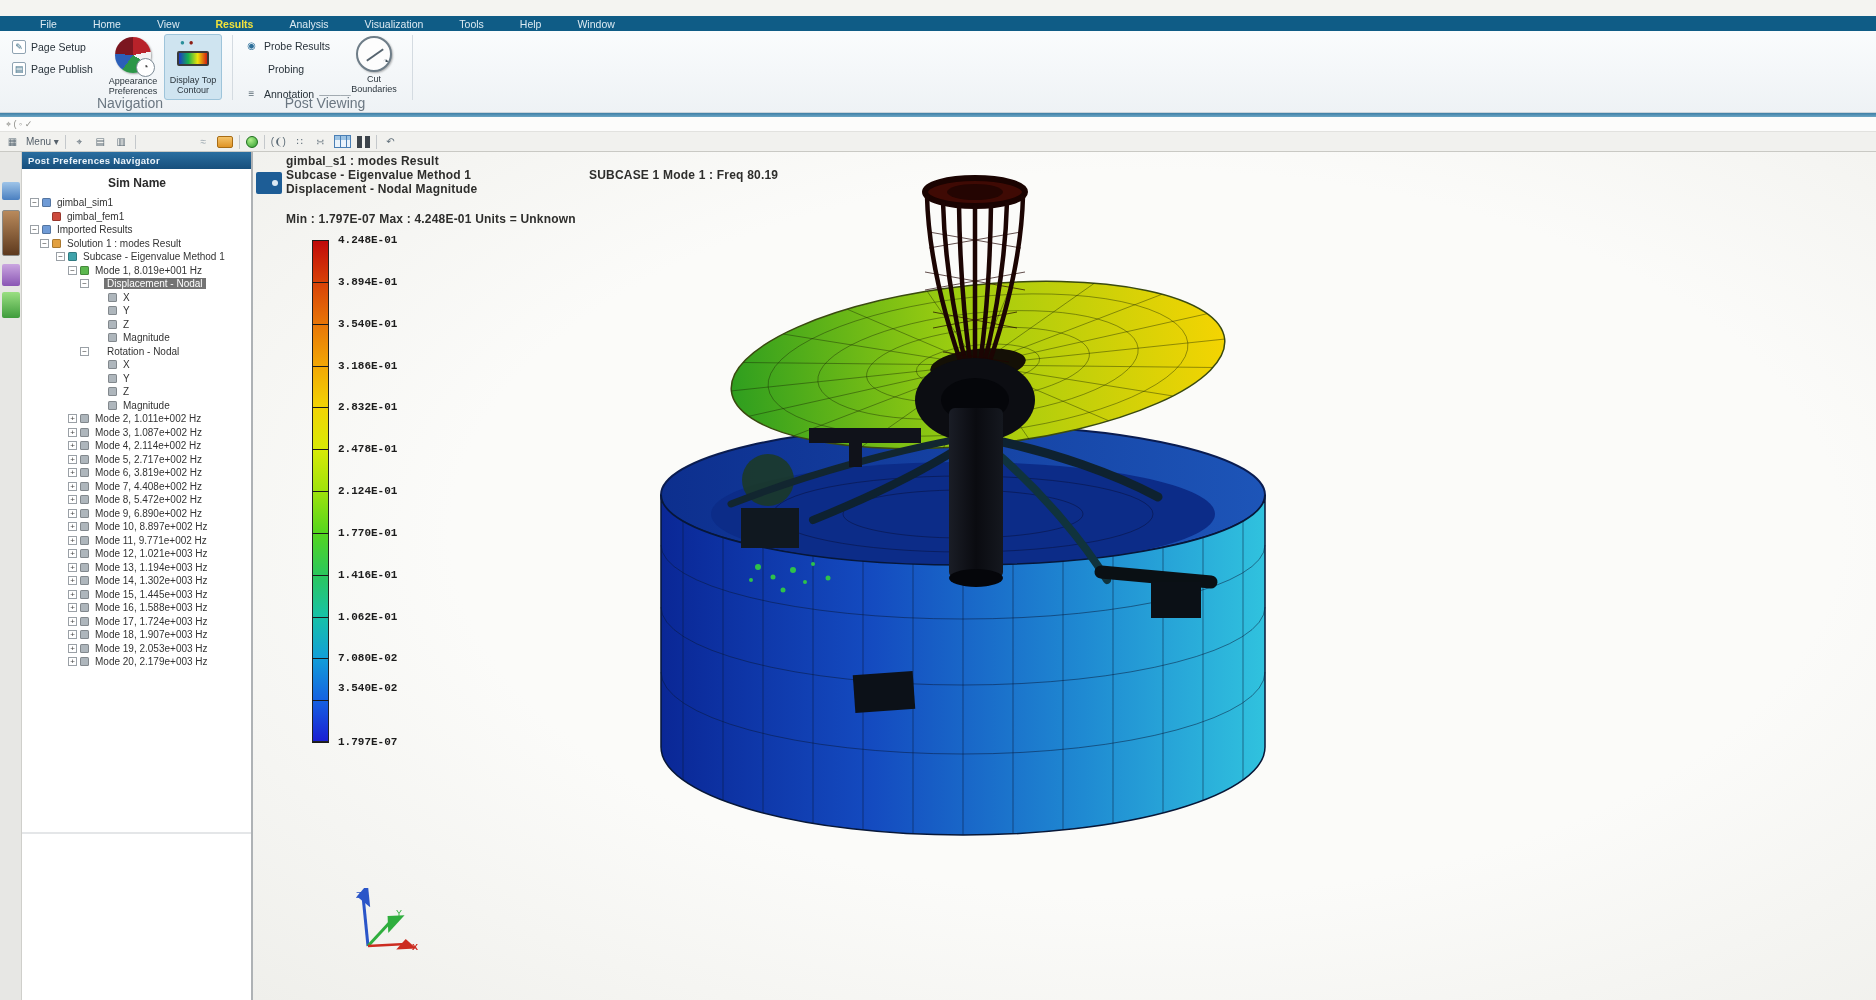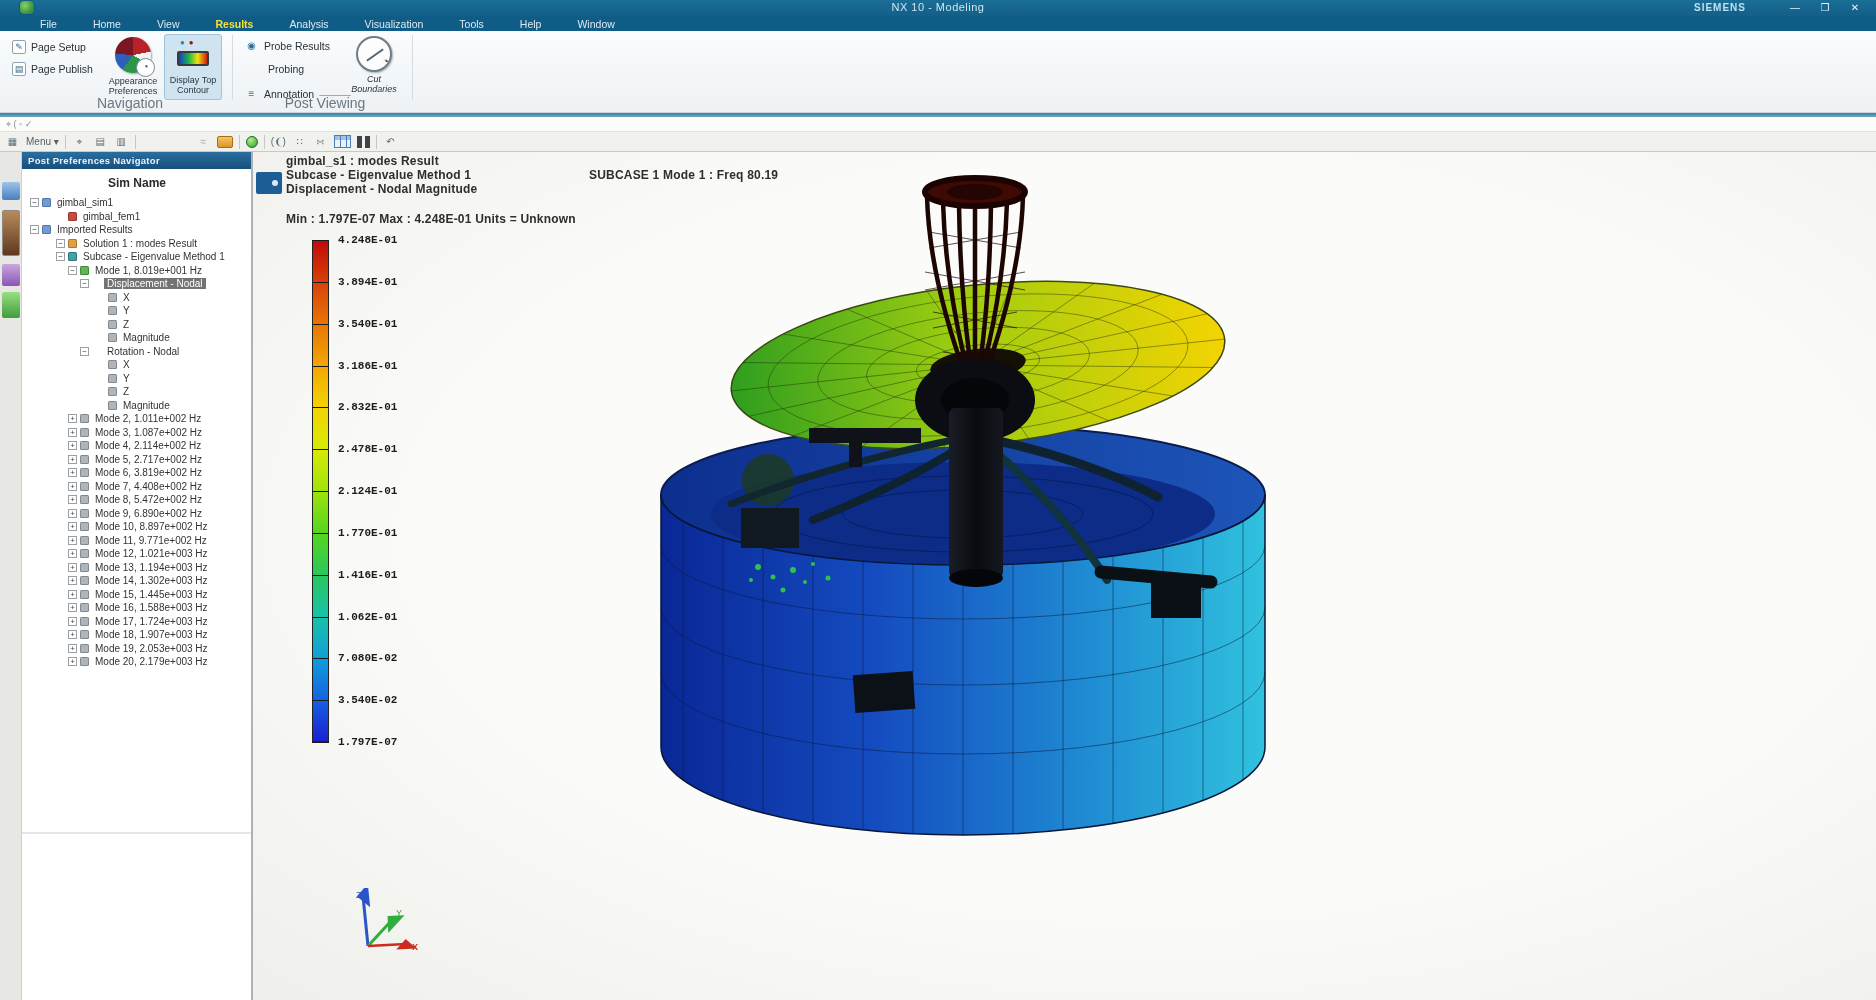--- a/index.html
+++ b/index.html
@@ -37,21 +37,21 @@
   .pie-ico { width:36px; height:36px; margin:1px auto 3px auto; border-radius:50%;
     background:conic-gradient(#b8222a 0 22%, #f2f2f2 22% 34%, #2c9648 34% 60%, #2b5fb8 60% 76%, #7c1620 76% 100%);
     box-shadow:1px 1px 2px rgba(0,0,0,.35); position:relative; }
   .pie-ico::after { content:"◔"; position:absolute; right:-4px; bottom:-4px; width:17px; height:17px; border-radius:50%;
     background:#fff; border:1px solid #7c8a95; font-size:10px; line-height:15px; color:#444; }
   .cbar-ico { width:34px; height:34px; margin:1px auto 3px auto; position:relative; }
   .cbar-ico .dots { position:absolute; top:0; left:4px; font-size:8px; letter-spacing:4px; }
   .cbar-ico .bar { position:absolute; left:1px; top:13px; width:32px; height:15px; border:2px solid #3a3a3a; border-radius:2px;
     background:linear-gradient(90deg,#1c39c8,#17b24e,#efe20a,#d21e10); }
   .proberow { position:absolute; display:flex; align-items:center; gap:5px; font-size:10.5px; color:#28323a; }
-  .circbtn { position:absolute; width:60px; text-align:center; font-size:9px; color:#2b353d; line-height:1.15;font-style:italic; }
+  .circbtn { position:absolute; width:60px; text-align:center; font-size:9px; color:#2b353d; line-height:1.15; }
   .circ-ico { width:36px; height:36px; margin:0 auto 2px auto; border-radius:50%; background:#fdfdfd;
     border:2px solid #6e7d88; position:relative; box-shadow:1px 1px 2px rgba(0,0,0,.3); }
   .circ-ico::before { content:""; position:absolute; left:7px; top:16px; width:20px; height:2px; background:#55636e; transform:rotate(-35deg); }
   .circ-ico::after { content:"◔"; position:absolute; right:1px; bottom:2px; font-size:11px; color:#41505c; }
   .accentline { position:absolute; left:0; top:113px; width:1876px; height:4px; background:linear-gradient(#3d7fa6,#6da6c4); }
   
   .promptbar { position:absolute; left:0; top:117px; width:1876px; height:15px; background:#fcfcfb;
     border-bottom:1px solid #e2e2df; font-size:9px; color:#8d8d88; padding-left:6px; line-height:15px; }
   .toolbar { position:absolute; left:0; top:132px; width:1876px; height:20px; background:#f1f1ee;
     border-bottom:1px solid #c9c9c4; display:flex; align-items:center; gap:6px; padding-left:5px; font-size:10px; color:#55606a; }
@@ -79,21 +79,21 @@
   .trow .node-ico { width:9px; height:9px; margin-right:3px; border-radius:1.5px; flex:none; border:1px solid rgba(0,0,0,.25); }
   .trow[data-icon="none"] .node-ico { visibility:hidden; }
   .trow[data-icon="blue"]   .node-ico{ background:#6f9bd6; }
   .trow[data-icon="red"]    .node-ico{ background:#cc4a3c; }
   .trow[data-icon="orange"] .node-ico{ background:#e2a03f; }
   .trow[data-icon="teal"]   .node-ico{ background:#3fa3ab; }
   .trow[data-icon="green"]  .node-ico{ background:#5cb84f; }
   .trow[data-icon="gray"]   .node-ico{ background:#aeb6bc; }
   .trow .lbl { padding:0 3px; }
   .trow[data-selected="true"] .lbl { background:#737373; color:#fff; }
-  .trow[data-depth="0"]{padding-left:8px;}  .trow[data-depth="1"]{padding-left:34px;}
+  .trow[data-depth="0"]{padding-left:8px;}  .trow[data-depth="1"]{padding-left:18px;}
   .trow[data-depth="2"]{padding-left:34px;} .trow[data-depth="3"]{padding-left:46px;}
   .trow[data-depth="4"]{padding-left:58px;} .trow[data-depth="5"]{padding-left:74px;}
   .nav-divider { position:absolute; left:0; top:680px; width:100%; height:2px; background:#e4e6e8; }
   
   .viewport { position:absolute; left:253px; top:152px; width:1623px; height:848px;
     background:radial-gradient(ellipse at 55% 45%, #fbfbf9 55%, #efefeb 100%); overflow:hidden; }
   .dock-tab { position:absolute; left:3px; top:20px; width:26px; height:22px; background:#1d5d96; border-radius:2px; }
   .dock-tab::after { content:""; position:absolute; right:4px; top:8px; width:6px; height:6px; border-radius:50%; background:#dce9f4; }
   .anno { position:absolute; font-size:12px; font-weight:600; color:#2e2e2c; letter-spacing:.2px; }
   
@@ -102,28 +102,20 @@
   .legend-tick { position:absolute; left:0; width:17px; height:1px; background:#1a1a1a; }
   .legend-label { position:absolute; left:26px; font-size:11px; font-weight:700; color:#1c1c1c; transform:translateY(-6px); white-space:nowrap;font-family:Liberation Mono, monospace; }
   
   .triad { position:absolute; left:95px; top:736px; }
 </style>
 </head>
 <body>
 
 <div id="app">
 
-  <div class="titlebar">
-    <div class="app-logo"></div>
-    <div class="title-text">NX 10 - Modeling</div>
-    <div class="brand">SIEMENS</div>
-    <div class="winbtn" style="right:68px">—</div>
-    <div class="winbtn" style="right:38px">❐</div>
-    <div class="winbtn" style="right:8px">✕</div>
-  </div>
 
   <div class="tabbar">
 
   <div class="tab" data-active="false"><span>File</span></div>
       <div class="tab" data-active="false"><span>Home</span></div>
       <div class="tab" data-active="false"><span>View</span></div>
       <div class="tab" data-active="true"><span>Results</span></div>
       <div class="tab" data-active="false"><span>Analysis</span></div>
       <div class="tab" data-active="false"><span>Visualization</span></div>
       <div class="tab" data-active="false"><span>Tools</span></div>
@@ -546,21 +538,21 @@
           <div class="legend-label" style="top: 251px;">2.124E-01</div>
           <div class="legend-tick" style="top: 293px;"></div>
           <div class="legend-label" style="top: 293px;">1.770E-01</div>
           <div class="legend-tick" style="top: 335px;"></div>
           <div class="legend-label" style="top: 335px;">1.416E-01</div>
           <div class="legend-tick" style="top: 377px;"></div>
           <div class="legend-label" style="top: 377px;">1.062E-01</div>
           <div class="legend-tick" style="top: 418px;"></div>
           <div class="legend-label" style="top: 418px;">7.080E-02</div>
           <div class="legend-tick" style="top: 460px;"></div>
-          <div class="legend-label" style="top: 460px;">3.540E-02</div>
+          <div class="legend-label" style="top: 448px;">3.540E-02</div>
           <div class="legend-tick" style="top: 502px;"></div>
           <div class="legend-label" style="top: 502px;">1.797E-07</div>
         </div>
     </div>
 
     <svg class="triad" width="100" height="80">
       <defs>
         <marker id="az" markerWidth="8" markerHeight="8" refX="4" refY="2" orient="auto">
             <path d="M0,4 L4,0 L8,4 Z" fill="#2a55c8"></path>
           </marker>

